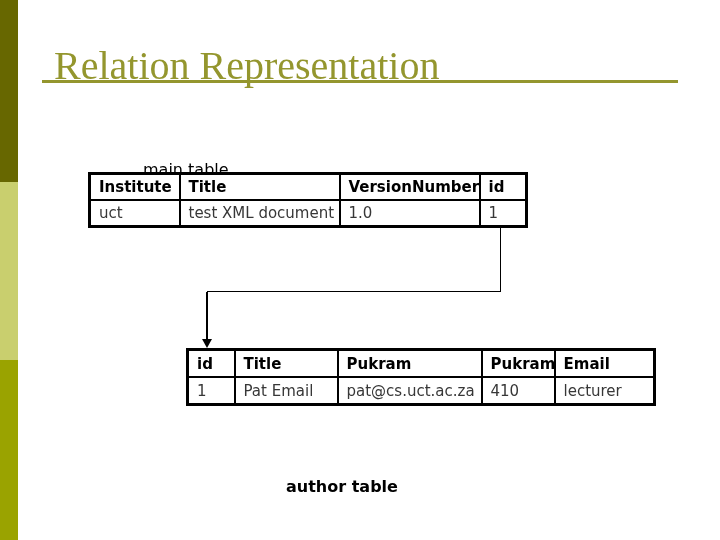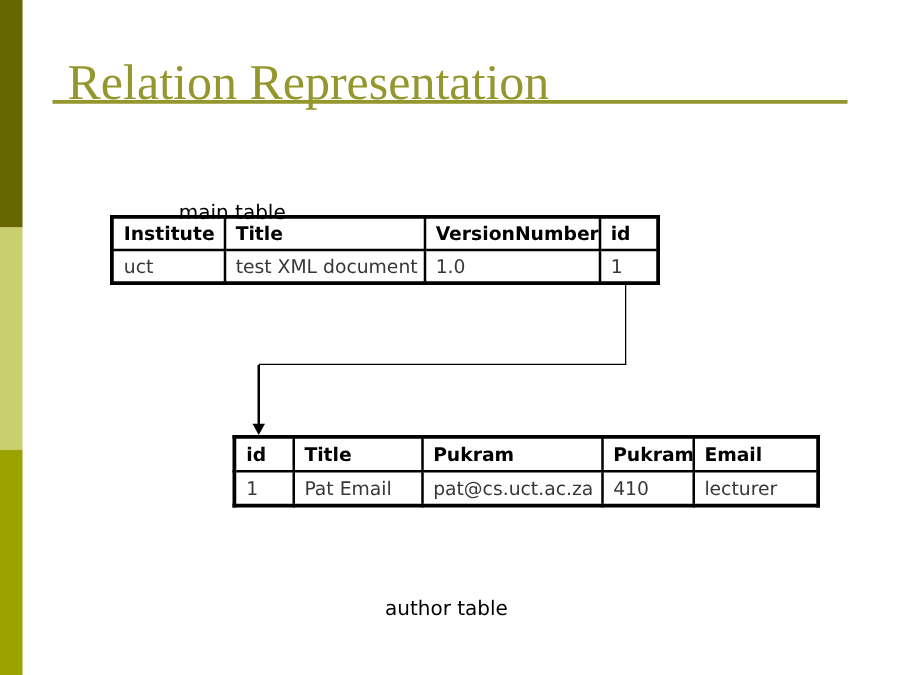--- a/index.html
+++ b/index.html
@@ -49,21 +49,21 @@
   
   .caption {
     position: absolute;
     font-size: 16px;
     line-height: 18px;
     color: #000000;
     white-space: nowrap;
     margin-top: 32px;
   }
   .caption-main   { left: 143px; top: 129px; }
-  .caption-author { left: 308px; top: 446px; }
+  .caption-author { left: 286px; top: 446px; font-weight: bold; }
 
   
   .dtable {
     position: absolute;
     border-collapse: collapse;
     table-layout: fixed;
     border: 3px solid #000000;
     font-size: 15px;
     color: #373737;
   }

